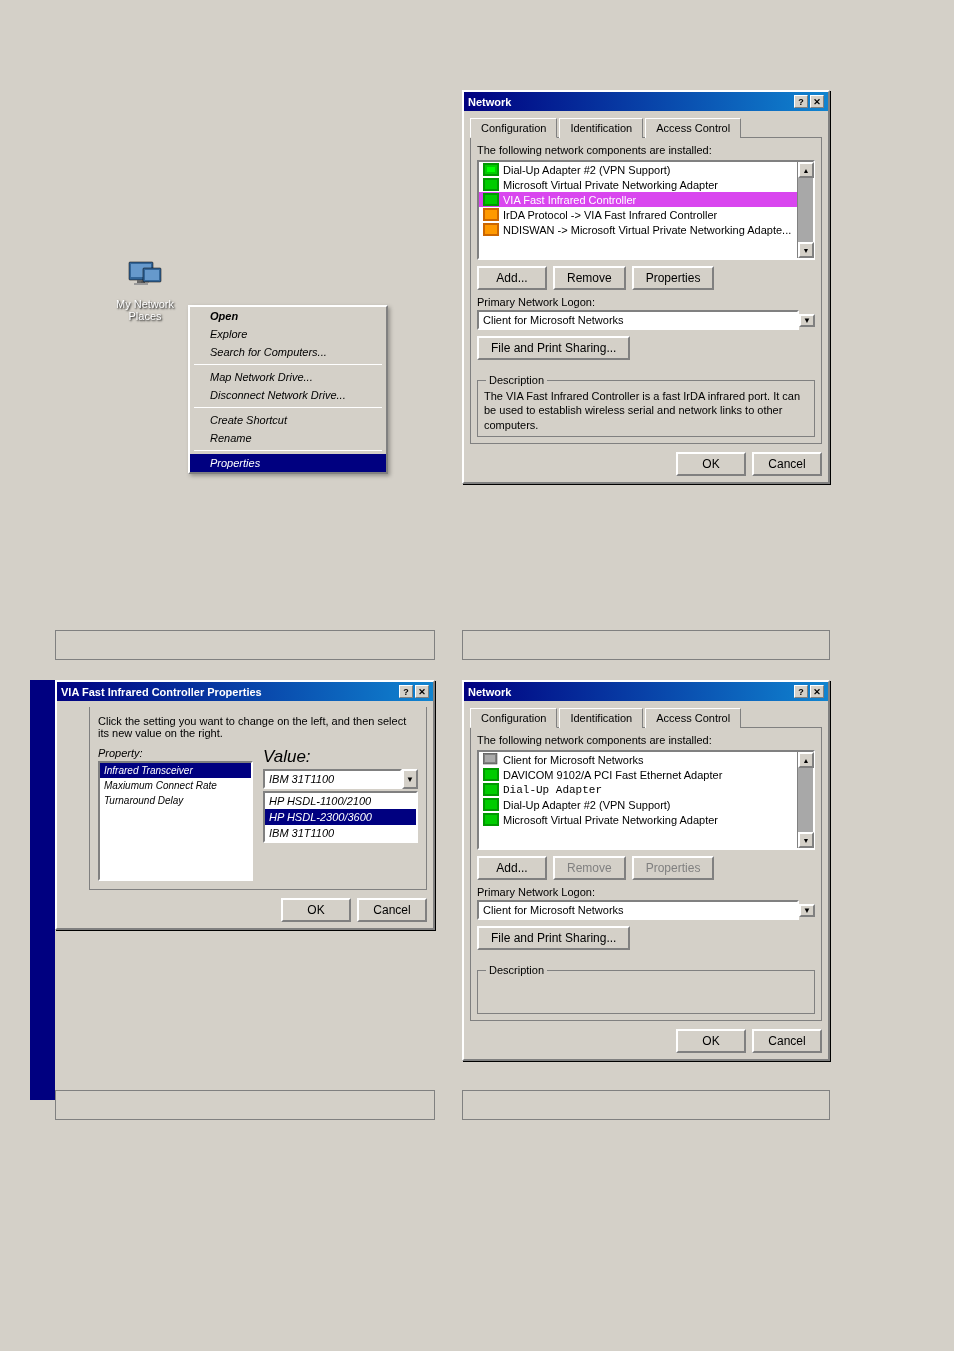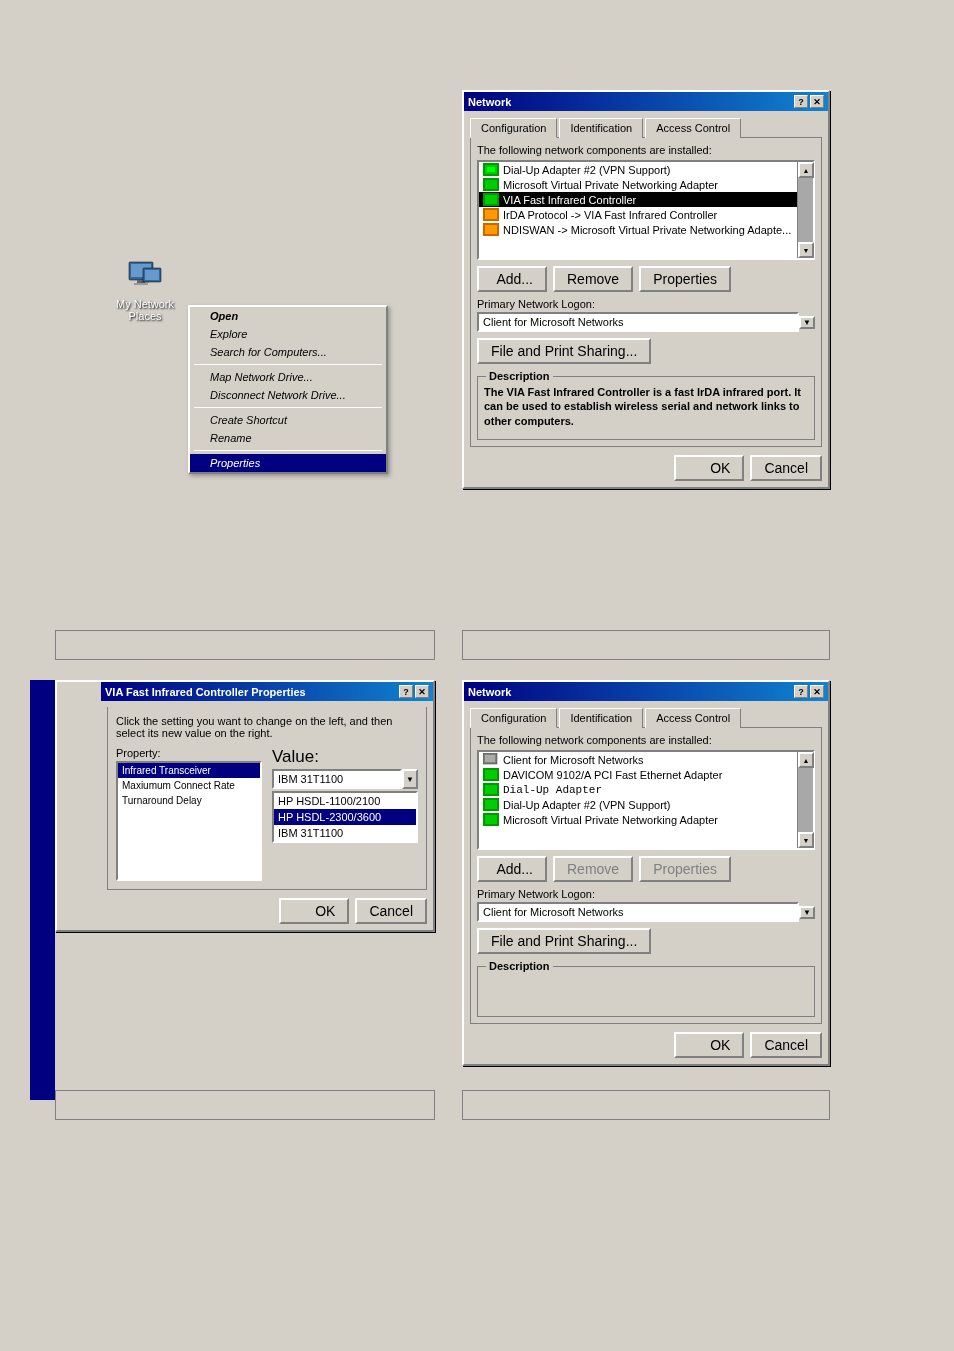--- a/index.html
+++ b/index.html
@@ -95,50 +95,48 @@
     .listbox-item {
       padding: 1px 4px;
       display: flex;
       align-items: center;
       gap: 4px;
       font-size: 11px;
       white-space: nowrap;
     }
 
     .listbox-item.selected {
-      background: #000000;
+      background: #d946ef;
       color: white;
     }
 
     
     .win98-btn {
       background: #d4d0c8;
       border: 2px solid;
       border-color: #ffffff #808080 #808080 #ffffff;
       padding: 3px 12px;
-      font-size: 14px;
+      font-size: 12px;
       cursor: pointer;
       min-width: 70px;
-      text-align: right;
     }
 
     .select-wrapper {
       position: relative;
       display: flex;
       align-items: center;
     }
 
     
     .group-box {
       border: 1px solid #808080;
       border-top: 1px solid #808080;
-      padding: 8px 6px 11px 6px;
-      margin-top: 12px;
+      padding: 8px 6px 4px 6px;
+      margin-top: 20px;
       position: relative;
-      font-weight: bold;
     }
 
     .group-box-label {
       position: absolute;
       top: -7px;
       left: 8px;
       background: #d4d0c8;
       padding: 0 3px;
       font-size: 11px;
     }
@@ -402,35 +400,35 @@
       <div style="display:flex; justify-content:flex-end; gap:6px; margin-top:8px;">
         <button class="win98-btn">OK</button>
         <button class="win98-btn">Cancel</button>
       </div>
     </div>
   </div>
 
   <div style="position:absolute; left:55px; top:630px; width:380px; height:30px; background:#d4d0c8; border:1px solid #808080;"></div>
   <div style="position:absolute; left:462px; top:630px; width:368px; height:30px; background:#d4d0c8; border:1px solid #808080;"></div>
 
-  <div class="win98-dialog" style="left: 55px; top: 680px; width: 380px; padding-left: 44px;">
+  <div class="win98-dialog" style="left: 55px; top: 680px; width: 380px;">
     <div class="win98-titlebar">
       <span>VIA Fast Infrared Controller Properties</span>
       <div class="titlebar-buttons">
         <div class="titlebar-btn">?</div>
         <div class="titlebar-btn">✕</div>
       </div>
     </div>
     <div class="win98-content">
 
 
-      <div style="border: 1px solid #808080; border-top: none; padding: 8px;">
+      <div style="border: 1px solid #808080; border-top: none; padding: 8px; margin-left: 26px;">
         <div style="font-size:11px; margin-bottom:8px;">Click the setting you want to change on the left, and then select its new value on the right.</div>
 
-        <div style="display:flex; gap:10px;">
+        <div style="display:flex; gap:10px;font-style:italic;">
 
           <div style="flex:1;">
             <div style="font-size:11px; margin-bottom:2px;">Property:</div>
             <div class="prop-list">
               <div class="prop-item selected">
                 <span>Infrared Transceiver</span>
               </div>
               <div class="prop-item">
                 <span>Maxiumum Connect Rate</span>
               </div>

